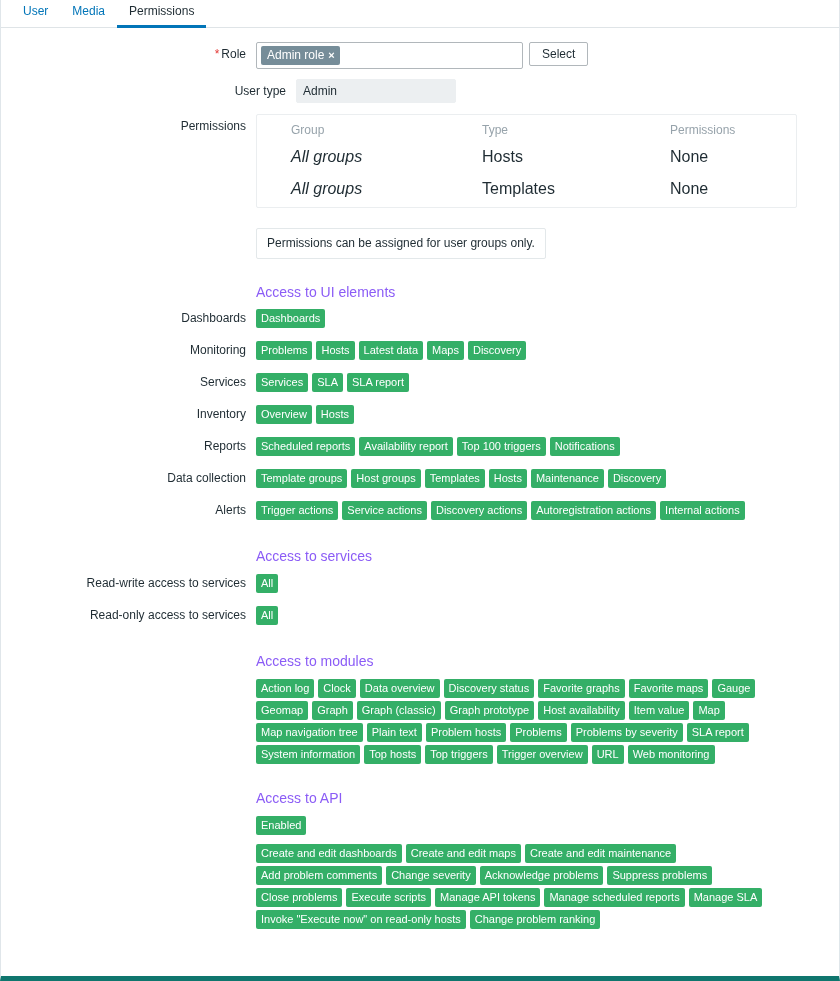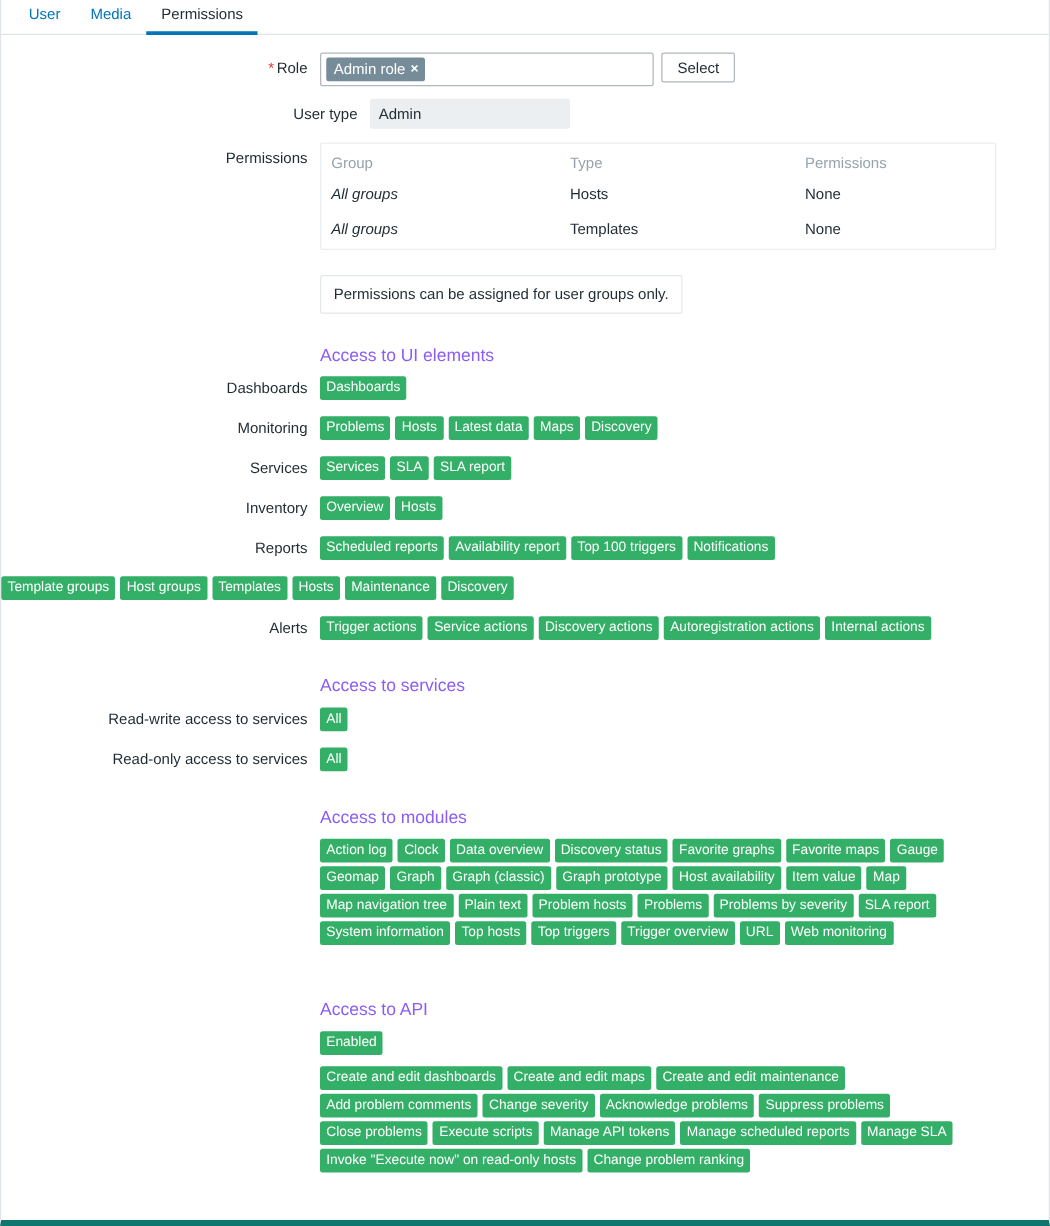--- a/index.html
+++ b/index.html
@@ -149,31 +149,32 @@
   .perm-table {
     width: 541px;
     box-sizing: border-box;
     border: 1px solid #ebeef0;
     border-radius: 2px;
     background: #fff;
   }
   .perm-table table {
     width: 100%;
     border-collapse: collapse;
+    margin-left: 26px;
   }
   .perm-table th {
     text-align: left;
     font-weight: normal;
     color: #97a3ab;
     font-size: 12px;
     padding: 8px 8px 6px 8px;
     white-space: nowrap;
   }
   .perm-table td {
-    font-size: 12px;
+    font-size: 16px;
     color: #1f2c33;
     padding: 5px 8px 9px 8px;
     vertical-align: top;
   }
   .perm-table td.group {
     font-style: italic;
   }
   .col-group { width: 175px; }
   .col-type  { width: 172px; }
 
@@ -339,20 +340,21 @@
           <div class="tags">
             <span class="tag">Scheduled reports</span>
             <span class="tag">Availability report</span>
             <span class="tag">Top 100 triggers</span>
             <span class="tag">Notifications</span>
           </div>
         </div>
       </div>
 
       <div class="row" style="margin-bottom:13px;">
+        <div class="label" style="line-height:19px;">Data collection</div>
         <div class="field">
           <div class="tags">
             <span class="tag">Template groups</span>
             <span class="tag">Host groups</span>
             <span class="tag">Templates</span>
             <span class="tag">Hosts</span>
             <span class="tag">Maintenance</span>
             <span class="tag">Discovery</span>
           </div>
         </div>
@@ -431,21 +433,21 @@
             <span class="tag">System information</span>
             <span class="tag">Top hosts</span>
             <span class="tag">Top triggers</span>
             <span class="tag">Trigger overview</span>
             <span class="tag">URL</span>
             <span class="tag">Web monitoring</span>
           </div>
       </div>
     </div>
 
-    <div class="row" style="margin-top:42px;">
+    <div class="row" style="margin-top:25px;">
       <div class="label"></div>
       <div class="field">
         <div class="section-title">Access to API</div>
       </div>
     </div>
 
     <div class="row" style="margin-top:9px;">
       <div class="label"></div>
       <div class="field">
         <div class="tags">

